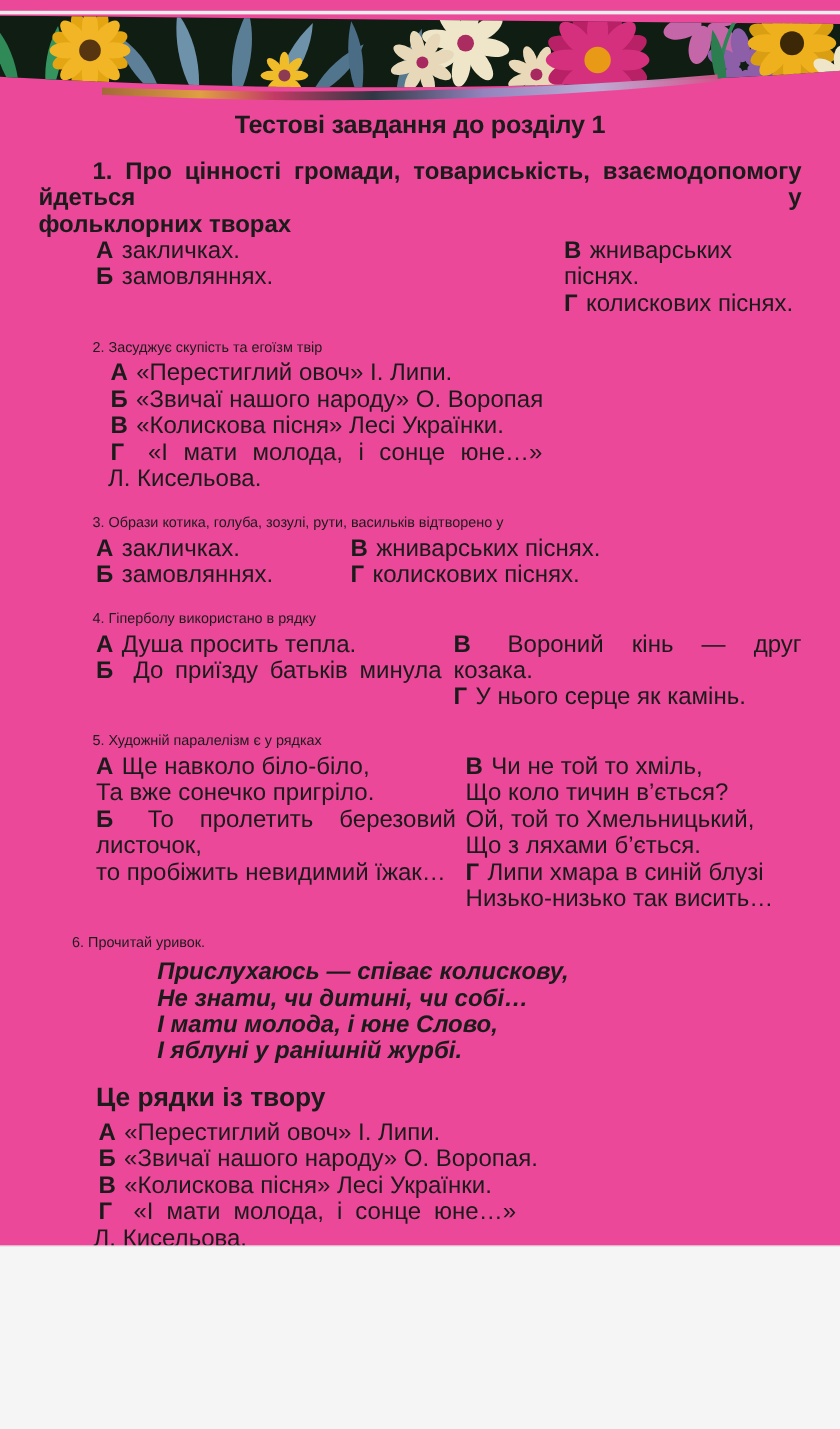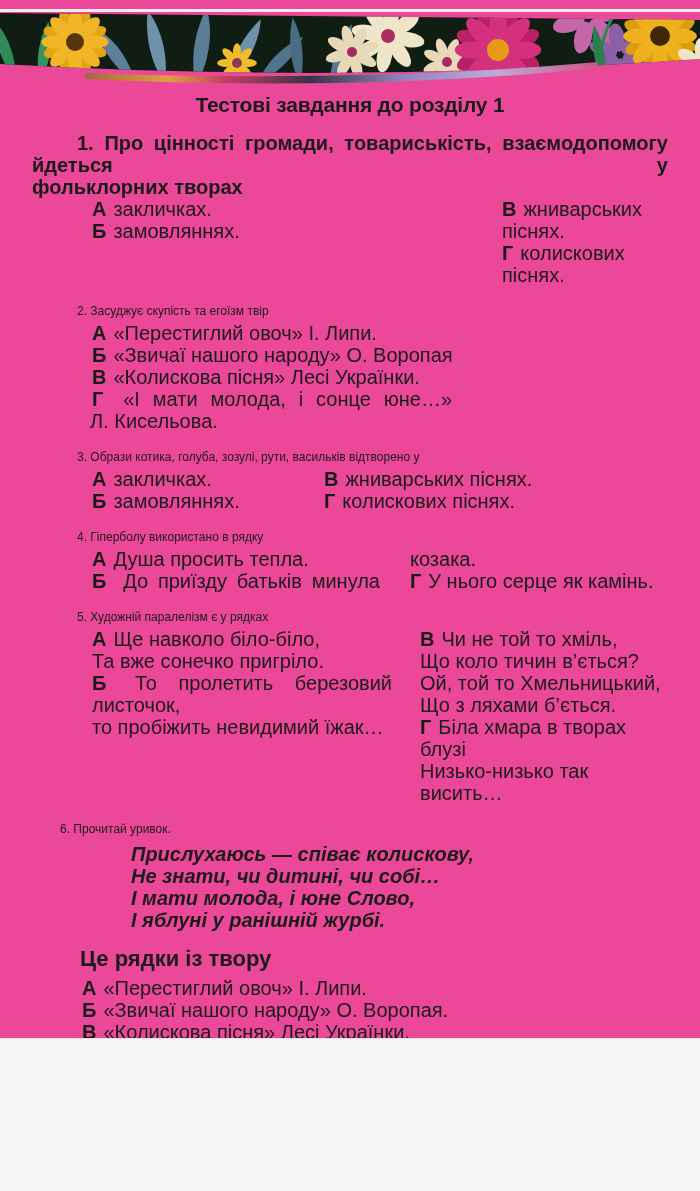--- a/index.html
+++ b/index.html
@@ -21,21 +21,21 @@
   }
   .q{margin-top:14px;}
   .q-first{margin-top:15px;}
   .line{font-size:20px;line-height:22px;}
   .bold{font-weight:700;}
   .letter{font-weight:700;margin-right:7px;}
   .stretch{text-align:justify;text-align-last:justify;-moz-text-align-last:justify;}
   .stem{font-weight:400;font-size:12px;line-height:22px;margin-left:45px;}
   .stem-q6{margin-left:28px;}
   .indent1{text-indent:45px;}
-  .two-col{display:flex;margin-left:60px;gap:20px;}
+  .two-col{display:flex;margin-left:48px;}
   .col-r{flex:1;}
   .q1 .col-l{width:390px;}
   .q3 .col-l{width:212px;}
   .q4 .col-l{width:288px;margin-right:10px;}
   .q5 .col-l{width:300px;margin-right:8px;}
   .opts{margin-left:60px;}
   .opts-q6{margin-left:50px;margin-top:7px;}
   .g-line-q2{width:360px;}
   .g-line-q6{width:348px;}
   .quote{margin:3px 0 0 99px;font-style:italic;font-weight:700;}
@@ -240,20 +240,24 @@
         <div class="col-l">
           <div class="line">
             <span class="letter">А</span><span>Душа просить тепла.</span>
           </div>
           <div class="line stretch">
             <span class="letter">Б</span>
             <span>До приїзду батьків минула</span>
           </div>
         </div>
         <div class="col-r">
+          <div class="line stretch">
+            <span class="letter">В</span>
+            <span>Вороний кінь — друг</span>
+          </div>
           <div class="line">козака.</div>
           <div class="line">
             <span class="letter">Г</span><span>У нього серце як камінь.</span>
           </div>
         </div>
       </div>
     </section>
 
     <section class="q q5">
       <div class="stem">
@@ -274,21 +278,21 @@
           <div class="line">то пробіжить невидимий їжак…</div>
         </div>
         <div class="col-r">
           <div class="line">
             <span class="letter">В</span><span>Чи не той то хміль,</span>
           </div>
           <div class="line">Що коло тичин в’ється?</div>
           <div class="line">Ой, той то Хмельницький,</div>
           <div class="line">Що з ляхами б’ється.</div>
           <div class="line">
-            <span class="letter">Г</span><span>Біла хмара в творах блузі</span>
+            <span class="letter">Г</span><span>Липи хмара в синій блузі</span>
           </div>
           <div class="line">Низько-низько так висить…</div>
         </div>
       </div>
     </section>
 
     <section class="q q6">
       <div class="stem stem-q6">
         <span>6.</span>
         <span>Прочитай уривок.</span>

